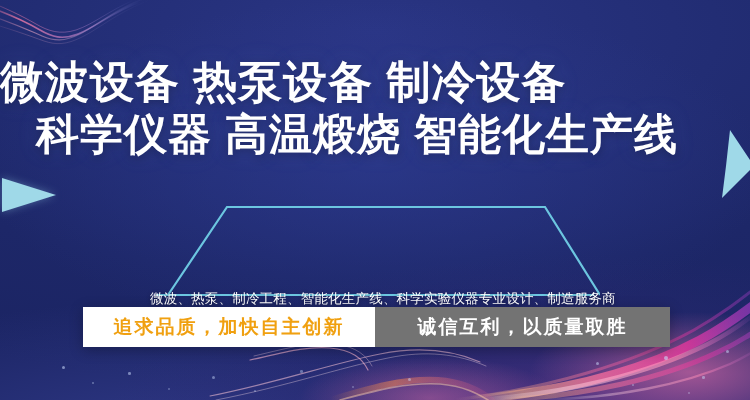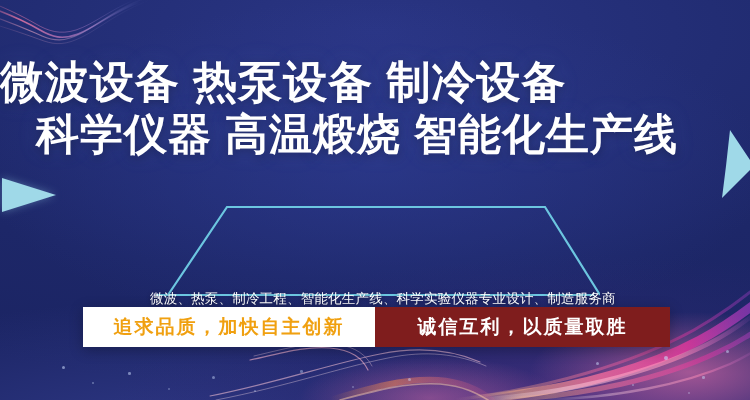--- a/index.html
+++ b/index.html
@@ -108,21 +108,21 @@
     letter-spacing:2px;
     white-space:nowrap;
   }
   .slogan-left{
     flex:0 0 292px;
     background:#ffffff;
     color:#f0a010;
   }
   .slogan-right{
     flex:1 1 auto;
-    background:#7f1d1d;
+    background:#737373;
     color:#ffffff;
   }
 
   
   .particles{position:absolute;inset:0;pointer-events:none;}
   .pt{position:absolute;border-radius:50%;background:#cfe0ff;}
 </style>
 </head>
 <body>
 

